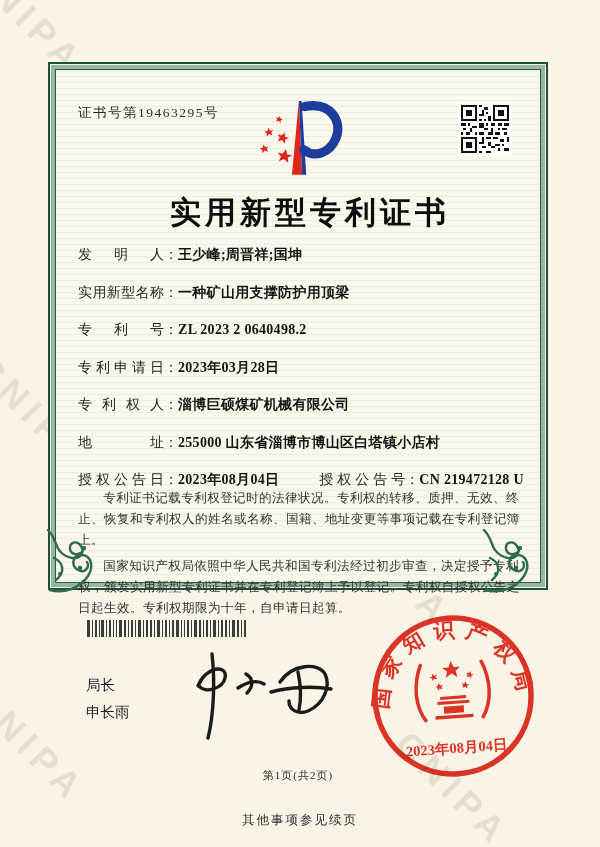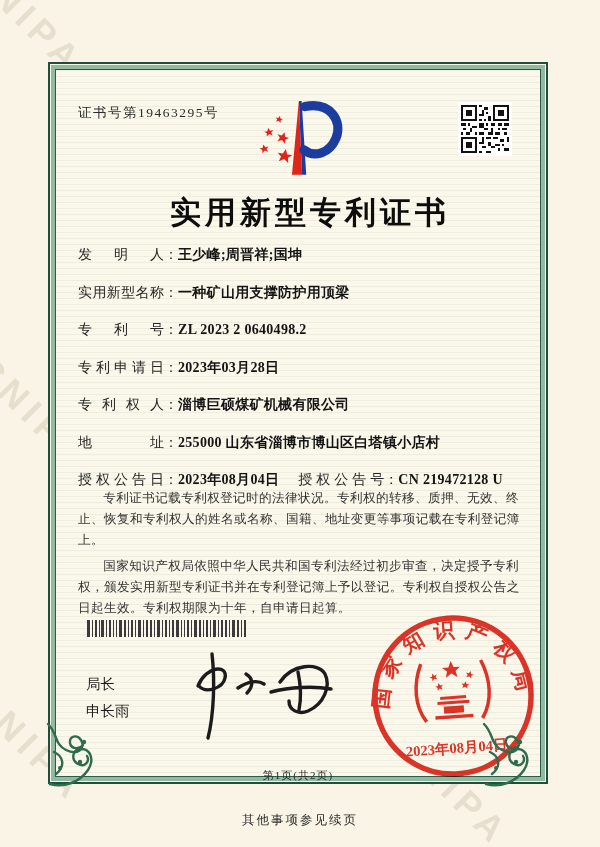--- a/index.html
+++ b/index.html
@@ -6,49 +6,49 @@
   body{width:600px;height:847px;overflow:hidden;background:#f9f4e6;
        font-family:"Liberation Serif","DejaVu Serif",serif;color:#222;}
   .page{position:relative;width:600px;height:847px;background:#f9f4e6;overflow:hidden;}
 
   
   .wm{position:absolute;font-family:"Liberation Sans","DejaVu Sans",sans-serif;
       font-weight:bold;font-size:36px;letter-spacing:7px;color:rgba(188,176,150,0.30);
       transform:rotate(45deg);white-space:nowrap;pointer-events:none;}
 
   
-  .frame{position:absolute;left:48px;top:62px;width:500px;height:722px;
+  .frame{position:absolute;left:48px;top:62px;width:500px;height:528px;
          background:
            repeating-linear-gradient(180deg, rgba(130,170,145,0.12) 0 1px, rgba(0,0,0,0) 1px 6px),
            #fbf7ea;
          border:2px solid #1f4e3a;
          box-shadow: inset 0 0 0 1px #f8f4e6, inset 0 0 0 5px #93b9a2, inset 0 0 0 6px #2a5c46;
          box-sizing:border-box;}
 
   .cert-number{position:absolute;left:28px;top:40px;font-size:13.5px;letter-spacing:1.5px;color:#2b2b2b;}
   .logo{position:absolute;left:207px;top:26px;width:92px;height:92px;}
   .qr{position:absolute;left:408px;top:38px;width:54px;height:54px;background:#fff;padding:3px;box-sizing:border-box;}
   .title{position:absolute;left:0;top:116px;width:100%;text-align:center;
          font-size:31px;font-weight:700;letter-spacing:4px;color:#0d0d0d;margin:12px;}
 
   .fields{position:absolute;left:28px;top:182px;width:450px;font-size:14px;}
   .frow{height:37.5px;white-space:nowrap;}
   .flabel{display:inline-block;width:86px;text-align:justify;text-align-last:justify;
           vertical-align:top;color:#262626;}
   .colon{display:inline-block;width:14px;color:#262626;}
   .fvalue{font-weight:700;color:#141414;letter-spacing:0.3px;}
-  .pair2{margin-left:19px;}
+  .pair2{margin-left:40px;}
 
   .paras{position:absolute;left:28px;top:424px;width:446px;font-size:12.6px;
          line-height:21px;color:#333;letter-spacing:0.4px;}
   .paras p{margin:0 0 5px 0;text-indent:2em;}
 
   .barcode{position:absolute;left:37px;top:556px;width:160px;height:17px;}
 
-  .signer{position:absolute;left:36px;top:608px;font-family:Liberation Mono, monospace;
+  .signer{position:absolute;left:36px;top:608px;font-family:Liberation Serif, serif;
           font-size:14.5px;line-height:27px;color:#1e1e1e;font-weight:500;}
   .signature{position:absolute;left:118px;top:578px;width:190px;height:110px;}
 
   .seal{position:absolute;left:317px;top:546px;width:172px;height:172px;
         transform:rotate(-4deg);opacity:0.93;mix-blend-mode:multiply;}
 
   .page-num{position:absolute;left:0;top:704px;width:100%;text-align:center;
             font-size:11px;color:#2c2c2c;letter-spacing:1px;}
 
   .ornament{position:absolute;width:72px;height:72px;}

